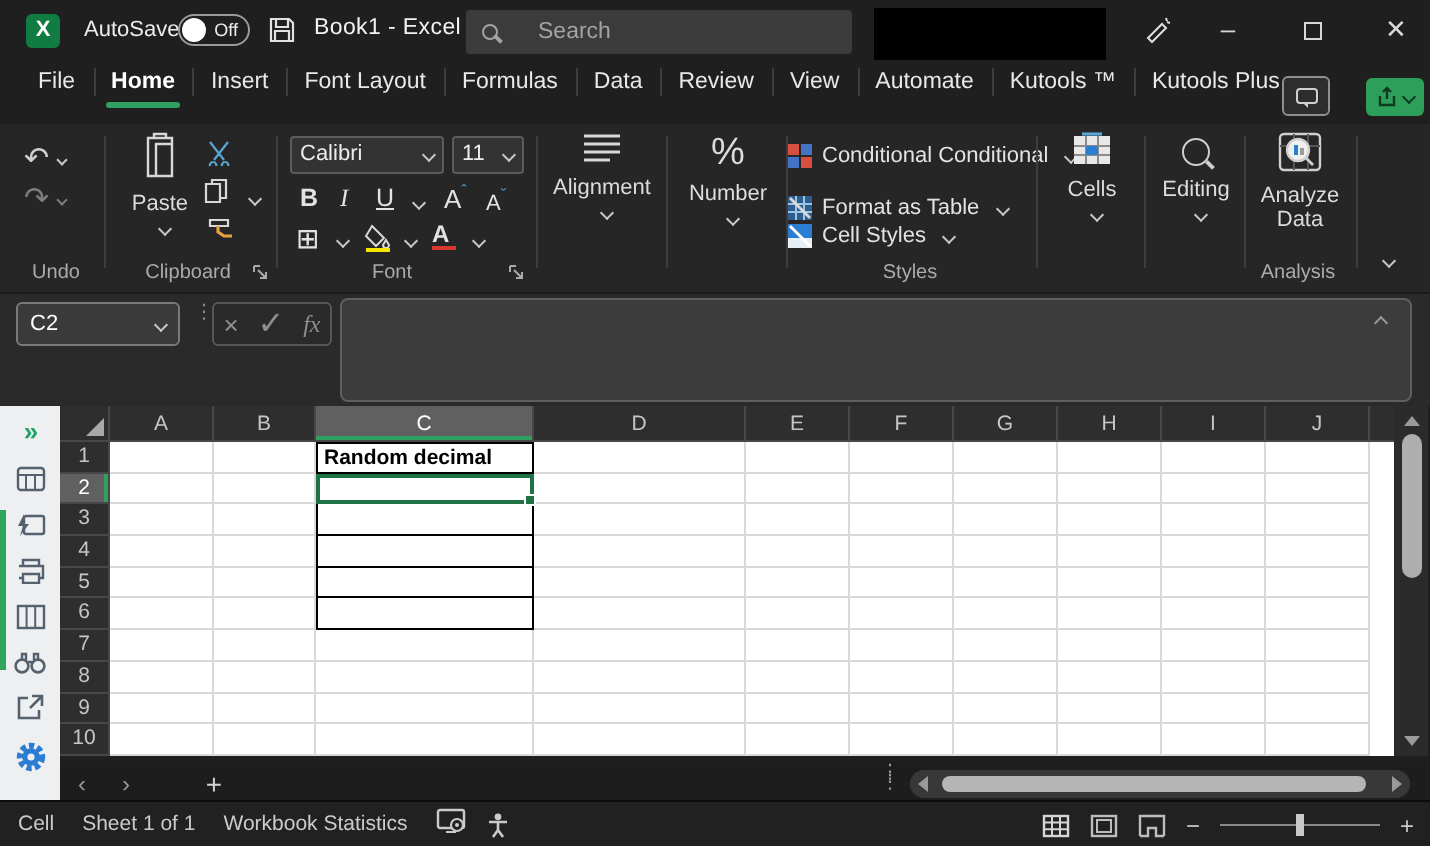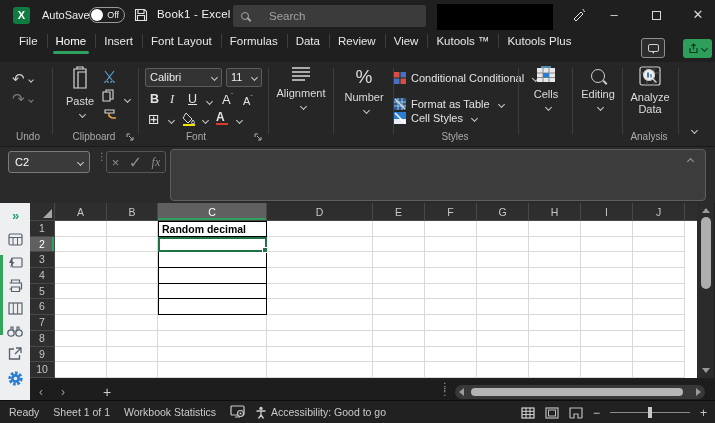--- a/index.html
+++ b/index.html
@@ -42,21 +42,21 @@
   .winbtn { position:absolute; top:0; width:34px; height:30px; text-align:center; line-height:30px;
       color:#d8d8d8; font-size:13px; }
   .winbtn .box { display:inline-block; width:9px; height:9px; border:1px solid #d8d8d8; vertical-align:middle; }
 
   
   .tabbar { position:absolute; left:0; top:30px; width:597px; height:32px; background:#1f1f1f;
       display:flex; align-items:flex-start; padding-left:10px; }
   .rtab { position:relative; height:24px; padding:0 9px; font-size:11.5px; color:#e8e8e8;
       line-height:22px; white-space:nowrap; }
   .rtab + .rtab::before { content:''; position:absolute; left:0; top:4px; height:14px; border-left:1px solid #3d3d3d; }
-  .rtab.active { font-weight:normal; color:#fff; }
+  .rtab.active { font-weight:bold; color:#fff; }
   .rtab.active::after { content:''; position:absolute; left:6px; right:6px; bottom:0; height:3px; background:#2fa05f; border-radius:2px; }
   .comment-btn { position:absolute; left:641px; top:38px; width:24px; height:20px; border:1px solid #8f8f8f;
       border-radius:3px; background:#2d2d2d; display:flex; align-items:center; justify-content:center; }
   .bubble { width:11px; height:8px; border:1.2px solid #d0d0d0; border-radius:2px; position:relative; }
   .bubble::after { content:''; position:absolute; left:2px; bottom:-3.4px; width:0; height:0;
       border-left:3px solid transparent; border-right:0 solid transparent; border-top:3.4px solid #d0d0d0; }
   .share-btn { position:absolute; left:683px; top:39px; width:29px; height:19px; background:#2e9e5b;
       border-radius:3px; display:flex; align-items:center; justify-content:center; gap:3px; }
   .share-btn .cv { border-color:#0d3a20; margin-left:0; }
 
@@ -183,20 +183,21 @@
 
   <div class="tabbar">
       <div class="rtab">File</div>
       <div class="rtab active">Home</div>
       <div class="rtab">Insert</div>
       <div class="rtab">Font Layout</div>
       <div class="rtab">Formulas</div>
       <div class="rtab">Data</div>
       <div class="rtab">Review</div>
       <div class="rtab">View</div>
+      <div class="rtab">Automate</div>
       <div class="rtab">Kutools ™</div>
       <div class="rtab">Kutools Plus</div>
     </div>
   <div class="comment-btn">
       <span class="bubble"></span>
     </div>
   <div class="share-btn">
     <svg width="11" height="11" viewBox="0 0 11 11">
         <path d="M2 5 v4.5 h7 V5 M5.5 6.5 V1 M3.5 3 L5.5 1 L7.5 3" stroke="#0d3a20" fill="none" stroke-width="1.2"></path>
       </svg>
@@ -569,37 +570,36 @@
       <div class="stdots">⋮<br>⋮</div>
       <div class="hscroll">
         <span class="tri l"></span>
         <div class="hthumb"></div>
         <span class="tri r"></span>
       </div>
     </div>
   </div>
 
   <div class="statusbar">
-    <span class="sb-item">Ready</span>
+    <span class="sb-item">Cell</span>
     <span class="sb-item">Sheet 1 of 1</span>
     <span class="sb-item">Workbook Statistics</span>
     <span class="sb-item">
       <svg width="15" height="13" viewBox="0 0 15 13">
           <rect x="1" y="1" width="13" height="9" rx="1" fill="none" stroke="#cbcbcb" stroke-width="1.2"></rect>
           <circle cx="10.5" cy="8.5" r="3" fill="#212121" stroke="#cbcbcb" stroke-width="1.1"></circle>
           <circle cx="10.5" cy="8.5" r="1" fill="#cbcbcb"></circle>
           <path d="M5 12 h5" stroke="#cbcbcb"></path>
         </svg>
     </span>
     <span class="sb-item" style="margin-left:10px;display:flex;align-items:center;gap:4px">
       <svg width="12" height="13" viewBox="0 0 12 13">
           <circle cx="6" cy="2.4" r="1.7" fill="#cbcbcb"></circle>
           <path d="M1.5 5 h9 M6 5 v4 M6 9 l-2.5 3.5 M6 9 l2.5 3.5" stroke="#cbcbcb" fill="none" stroke-width="1.3"></path>
         </svg>
-      <span>Accessibility: Good to go</span>
     </span>
     <div class="sb-right">
       <span class="viewic">
         <svg width="14" height="12" viewBox="0 0 14 12">
             <rect x="1" y="1" width="12" height="10" fill="none" stroke="#d6d6d6" stroke-width="1.2"></rect>
             <path d="M1 4.3 h12 M1 7.6 h12 M5 1 v10 M9 1 v10" stroke="#d6d6d6"></path>
           </svg>
       </span>
       <span class="viewic">
         <svg width="14" height="12" viewBox="0 0 14 12">

